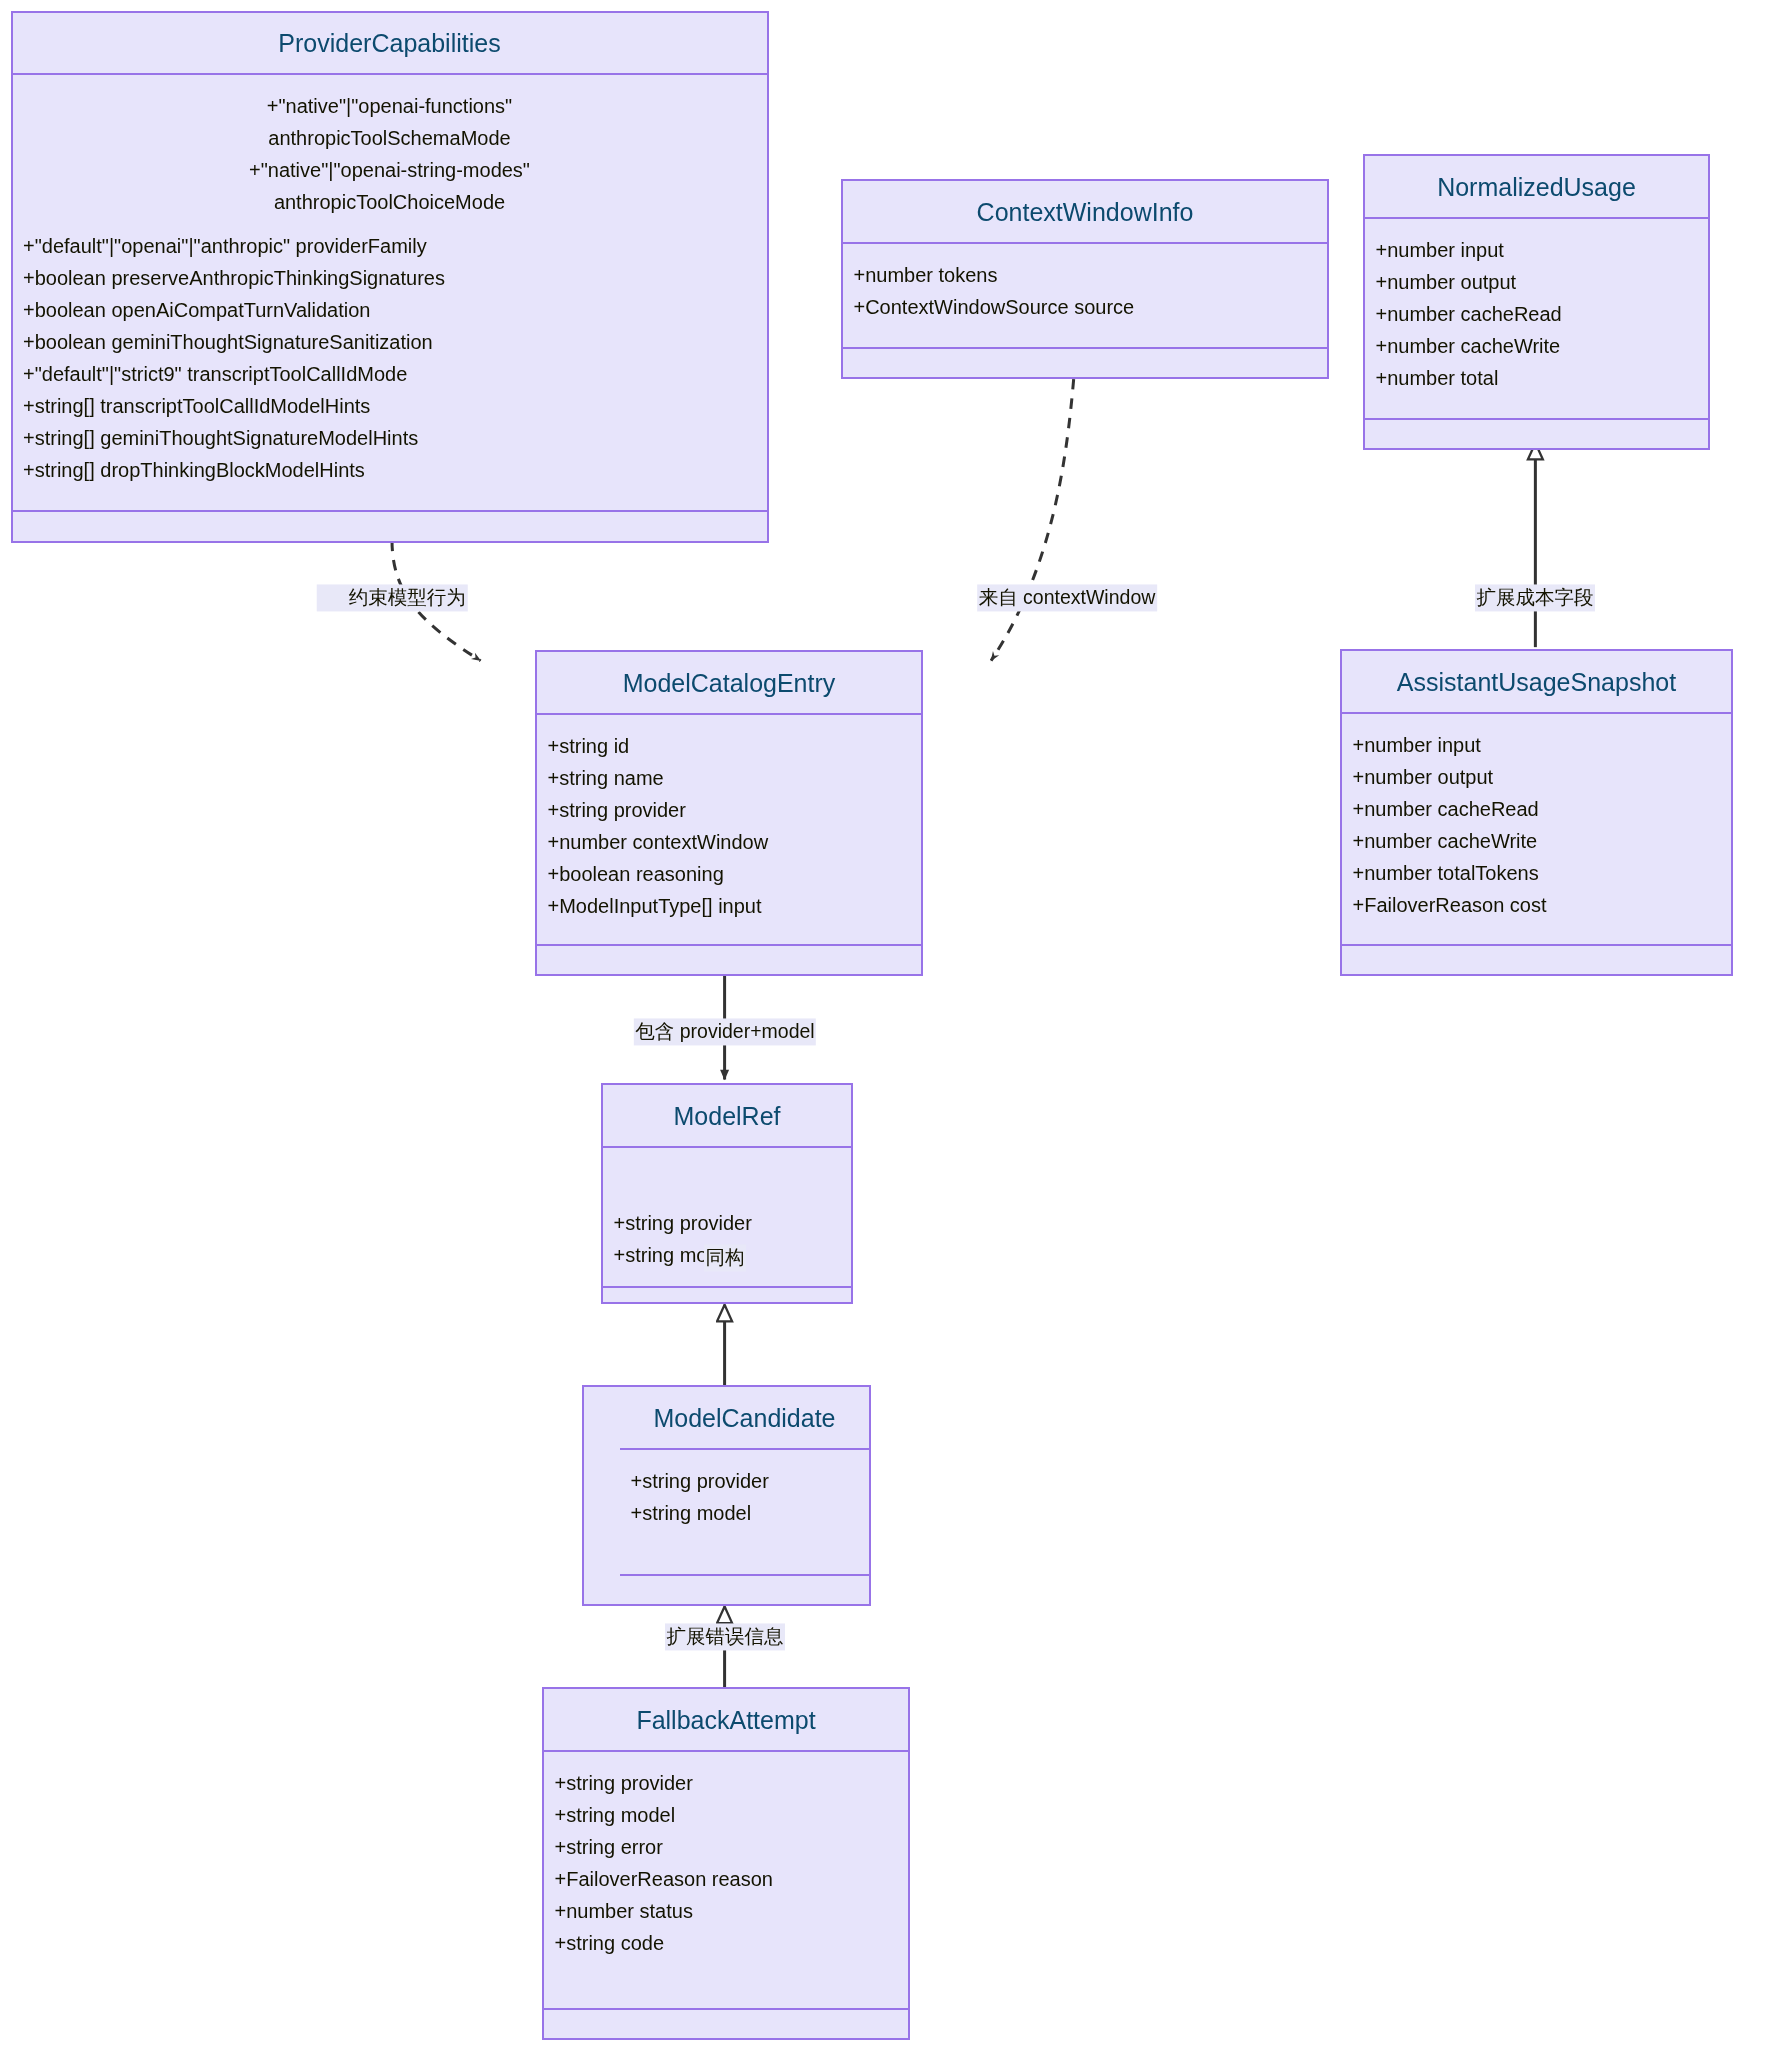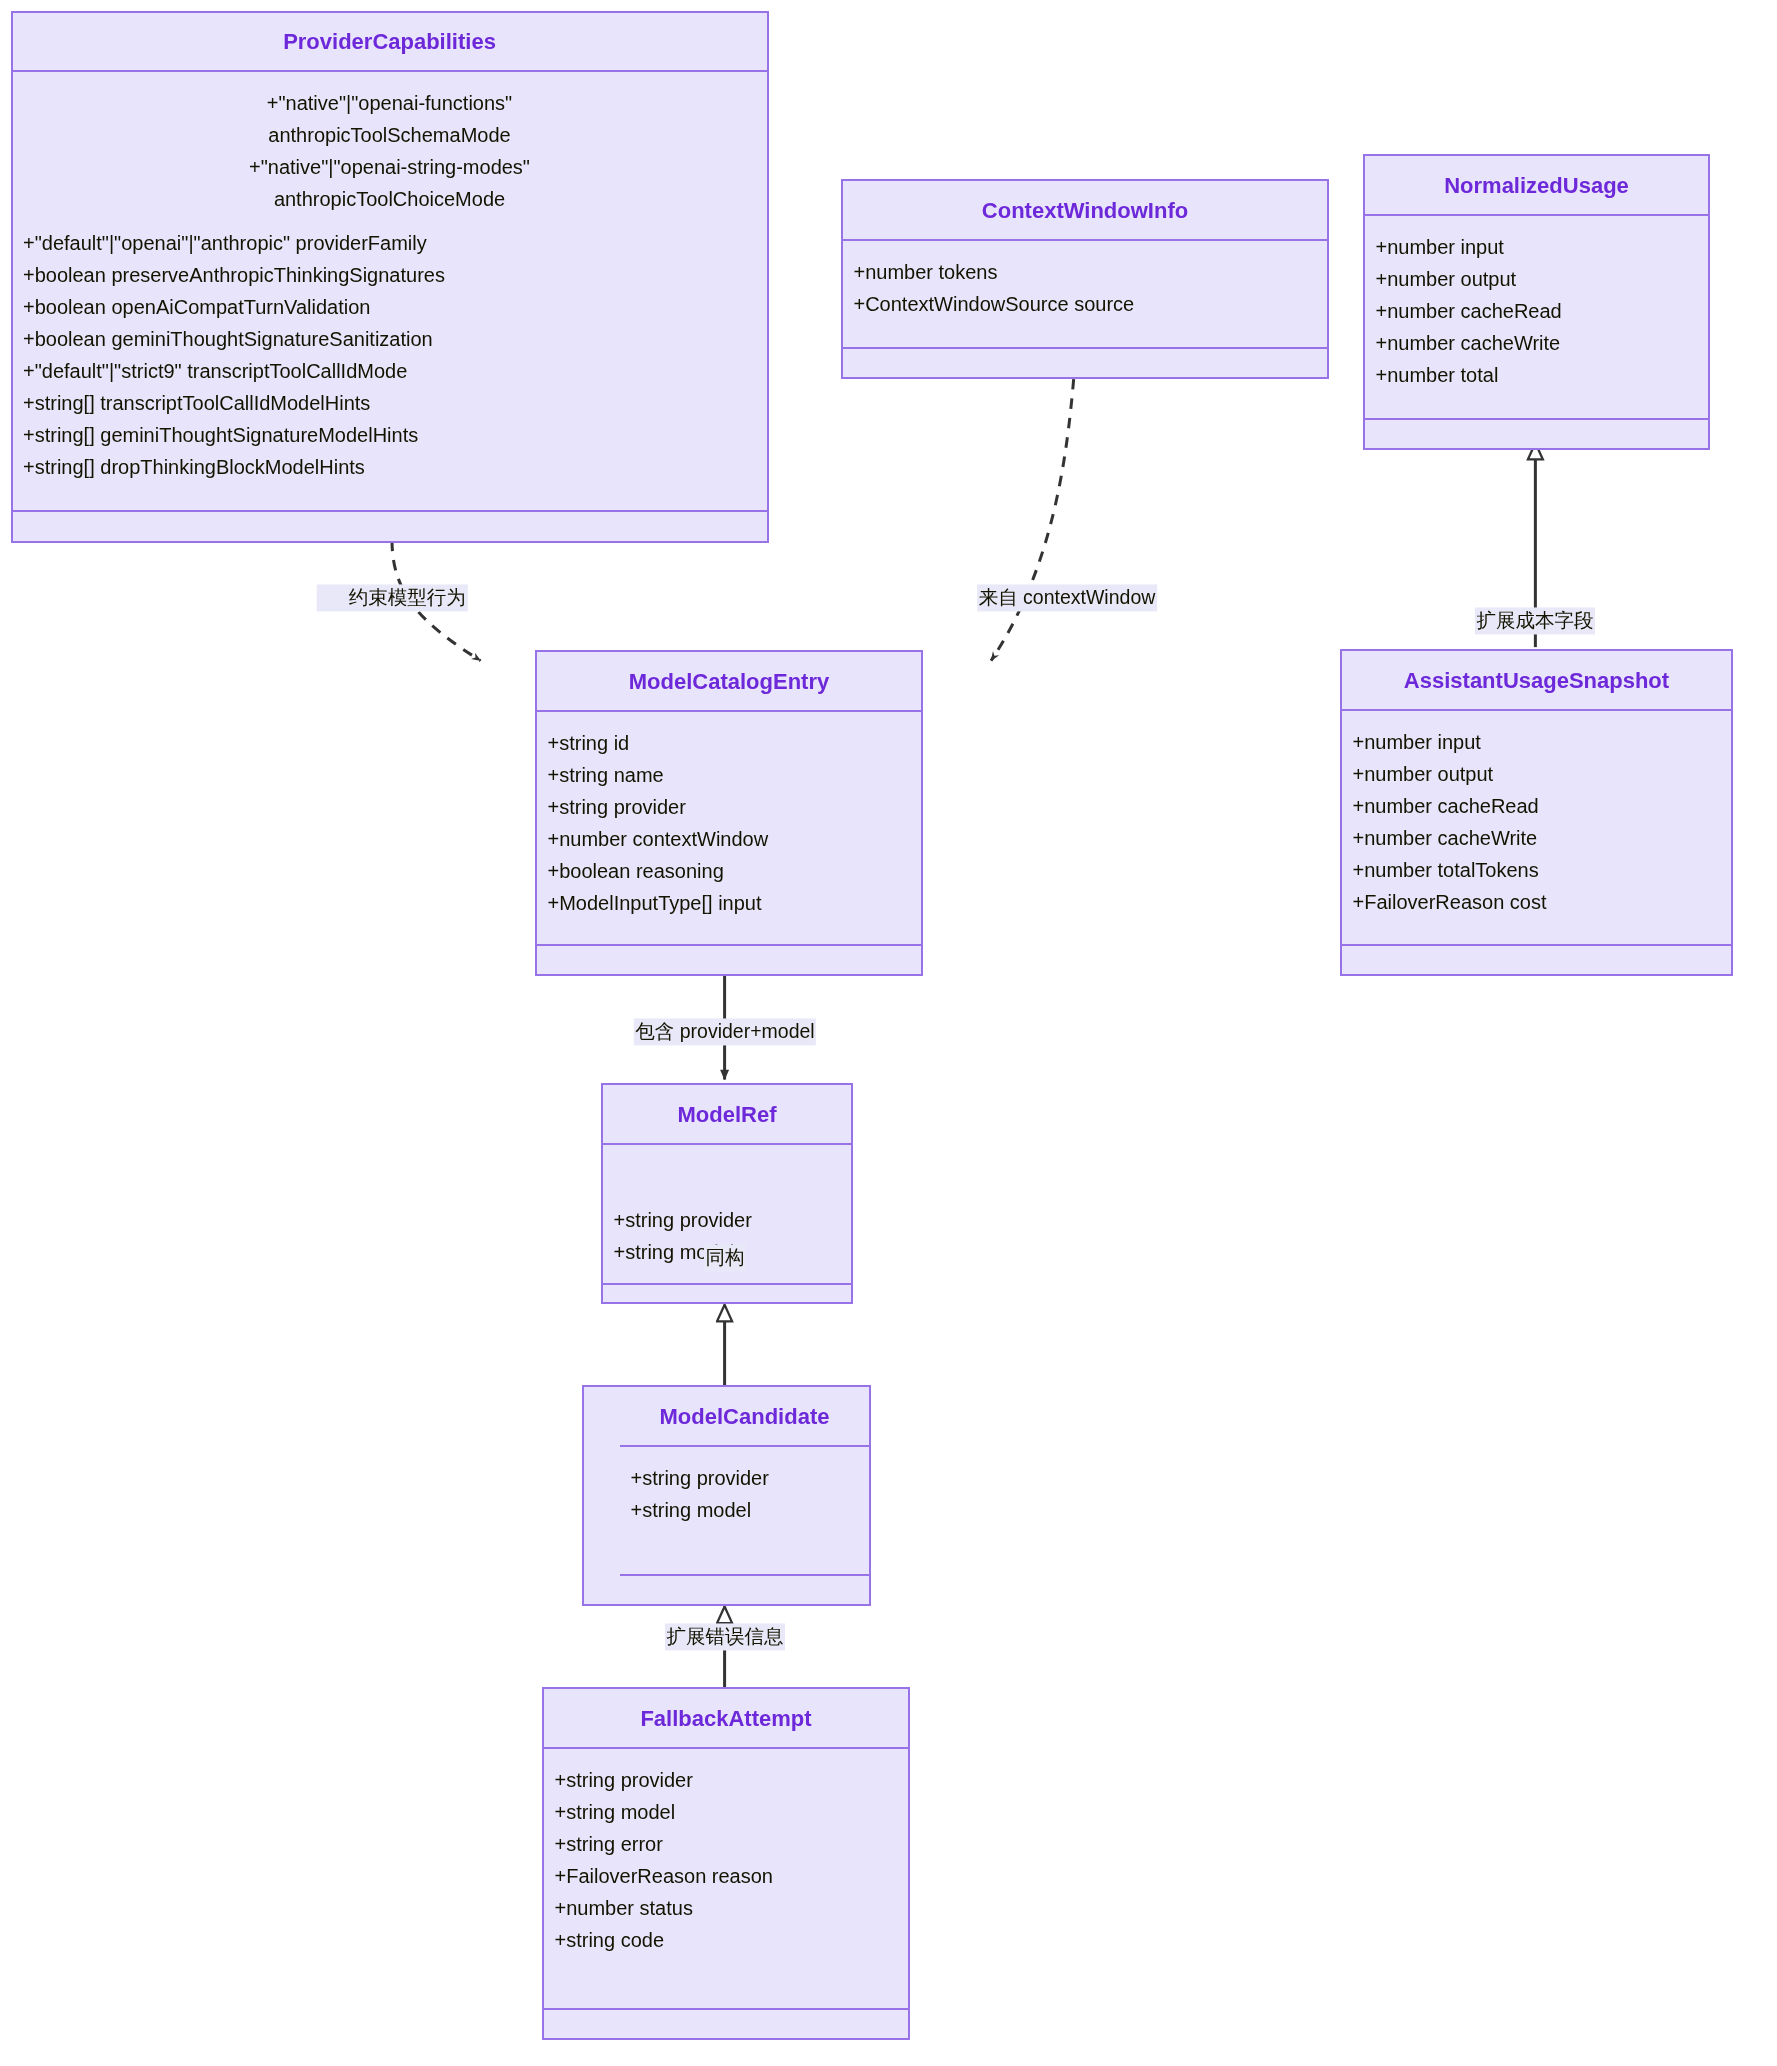--- a/index.html
+++ b/index.html
@@ -28,23 +28,23 @@
   .uml-class {
     position: absolute;
     box-sizing: border-box;
     background: #e7e4fb;
     border: 2.3px solid #9873e8;
     display: flex;
     flex-direction: column;
   }
   .uml-title {
     text-align: center;
-    font-weight: bold;
-    font-size: 22px;
-    color: #6d28d9;
+    font-weight: normal;
+    font-size: 25px;
+    color: #0c4a6e;
     padding: 16.5px 7.5px 15px 7.5px;
     border-bottom: 2.3px solid #9873e8;
     box-sizing: border-box;
     letter-spacing: 0px;
   }
   .uml-attrs {
     padding: 15px 10.5px 15px 10.5px;
     border-bottom: 2.3px solid #9873e8;
     box-sizing: border-box;
     flex: 1 1 auto;
@@ -197,19 +197,19 @@
       <div class="attr">+string error</div>
       <div class="attr">+FailoverReason reason</div>
       <div class="attr">+number status</div>
       <div class="attr">+string code</div>
     </div>
     <div class="uml-methods"></div>
   </div>
 
   <div class="edge-label" style="left:392px; top:598px;padding-left:32px;">约束模型行为</div>
   <div class="edge-label" style="left:1067px; top:598px;">来自 contextWindow</div>
-  <div class="edge-label" style="left:1535px; top:598px;margin-top:23px;">扩展成本字段</div>
+  <div class="edge-label" style="left:1535px; top:598px;">扩展成本字段</div>
   <div class="edge-label" style="left:725px; top:1032px;">包含 provider+model</div>
   <div class="edge-label" style="left:725px; top:1258px;">同构</div>
   <div class="edge-label" style="left:725px; top:1637px;">扩展错误信息</div>
 
 </div>
 
 
 </body></html>

